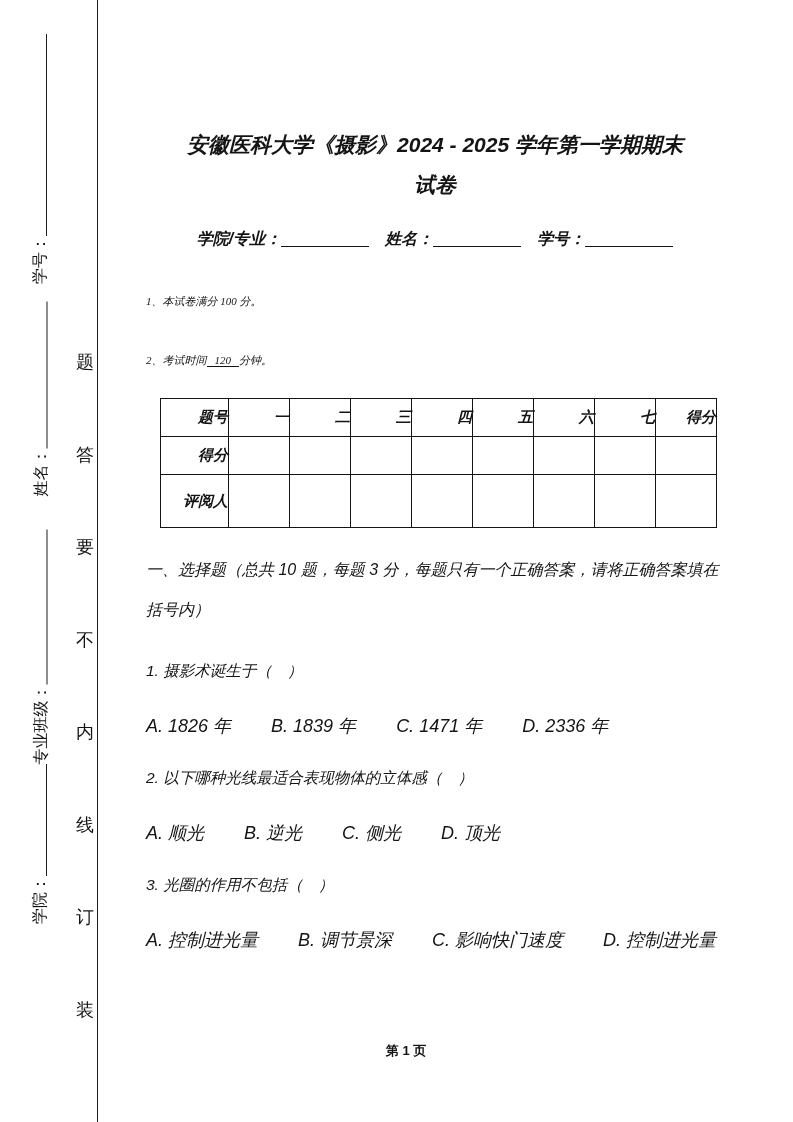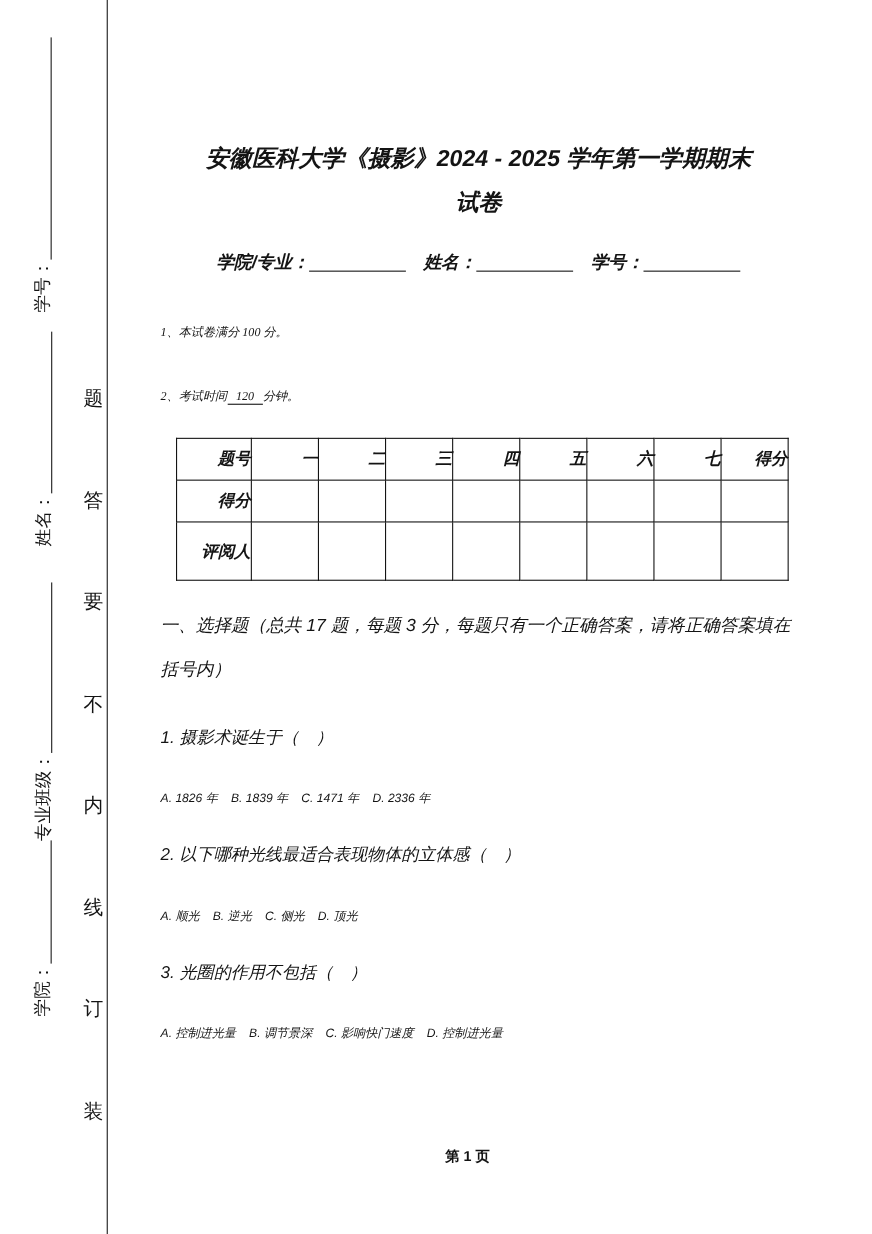--- a/index.html
+++ b/index.html
@@ -42,23 +42,23 @@
   .score td { border:1.6px solid #141414; text-align:right; vertical-align:middle; font-size:15px; font-weight:bold; padding:0; }
   .score td.c0 { width:68px; }
   .score td.cn { width:61px; }
   .score tr.r0 td, .score tr.r1 td { height:38px; }
   .score tr.r2 td { height:53px; }
   .section-title {
     margin-top:22px; width:575px; font-family:"Liberation Sans", sans-serif;
     font-size:16px; line-height:40px;
   }
   .q-text { margin-top:30px; font-family:"Liberation Sans", sans-serif; font-size:15.5px; line-height:22px; }
-  .q-opts { margin-top:33px; display:flex; gap:12px; font-family:"Liberation Sans", sans-serif; font-size:11px; line-height:22px; white-space:nowrap;text-align:center; }
+  .q-opts { margin-top:33px; display:flex; gap:40px; font-family:"Liberation Sans", sans-serif; font-size:18px; line-height:22px; white-space:nowrap;text-align:center; }
   .footer {
-    position:absolute; left:136px; top:1042px; width:578px; text-align:center;
+    position:absolute; left:117px; top:1042px; width:578px; text-align:center;
     font-family:"Liberation Sans", sans-serif; font-weight:bold; font-size:13px;
   }
 </style>
 </head>
 <body>
 
 <div class="page">
 
   <div class="vrule"></div>
 
@@ -152,21 +152,21 @@
         <td class="cn"></td>
         <td class="cn"></td>
         <td class="cn"></td>
         <td class="cn"></td>
         <td class="cn"></td>
         <td class="cn"></td>
       </tr>
     </tbody>
       </table>
 
-    <div class="section-title">一、选择题（总共 17 题，每题 3 分，每题只有一个正确答案，请将正确答案填在括号内）</div>
+    <div class="section-title">一、选择题（总共 10 题，每题 3 分，每题只有一个正确答案，请将正确答案填在括号内）</div>
 
     <div class="q-text">1.  摄影术诞生于（　）</div>
     <div class="q-opts">
       <span>A. 1826 年</span>
       <span>B. 1839 年</span>
       <span>C. 1471 年</span>
       <span>D. 2336 年</span>
     </div>
 
     <div class="q-text">2.  以下哪种光线最适合表现物体的立体感（　）</div>

